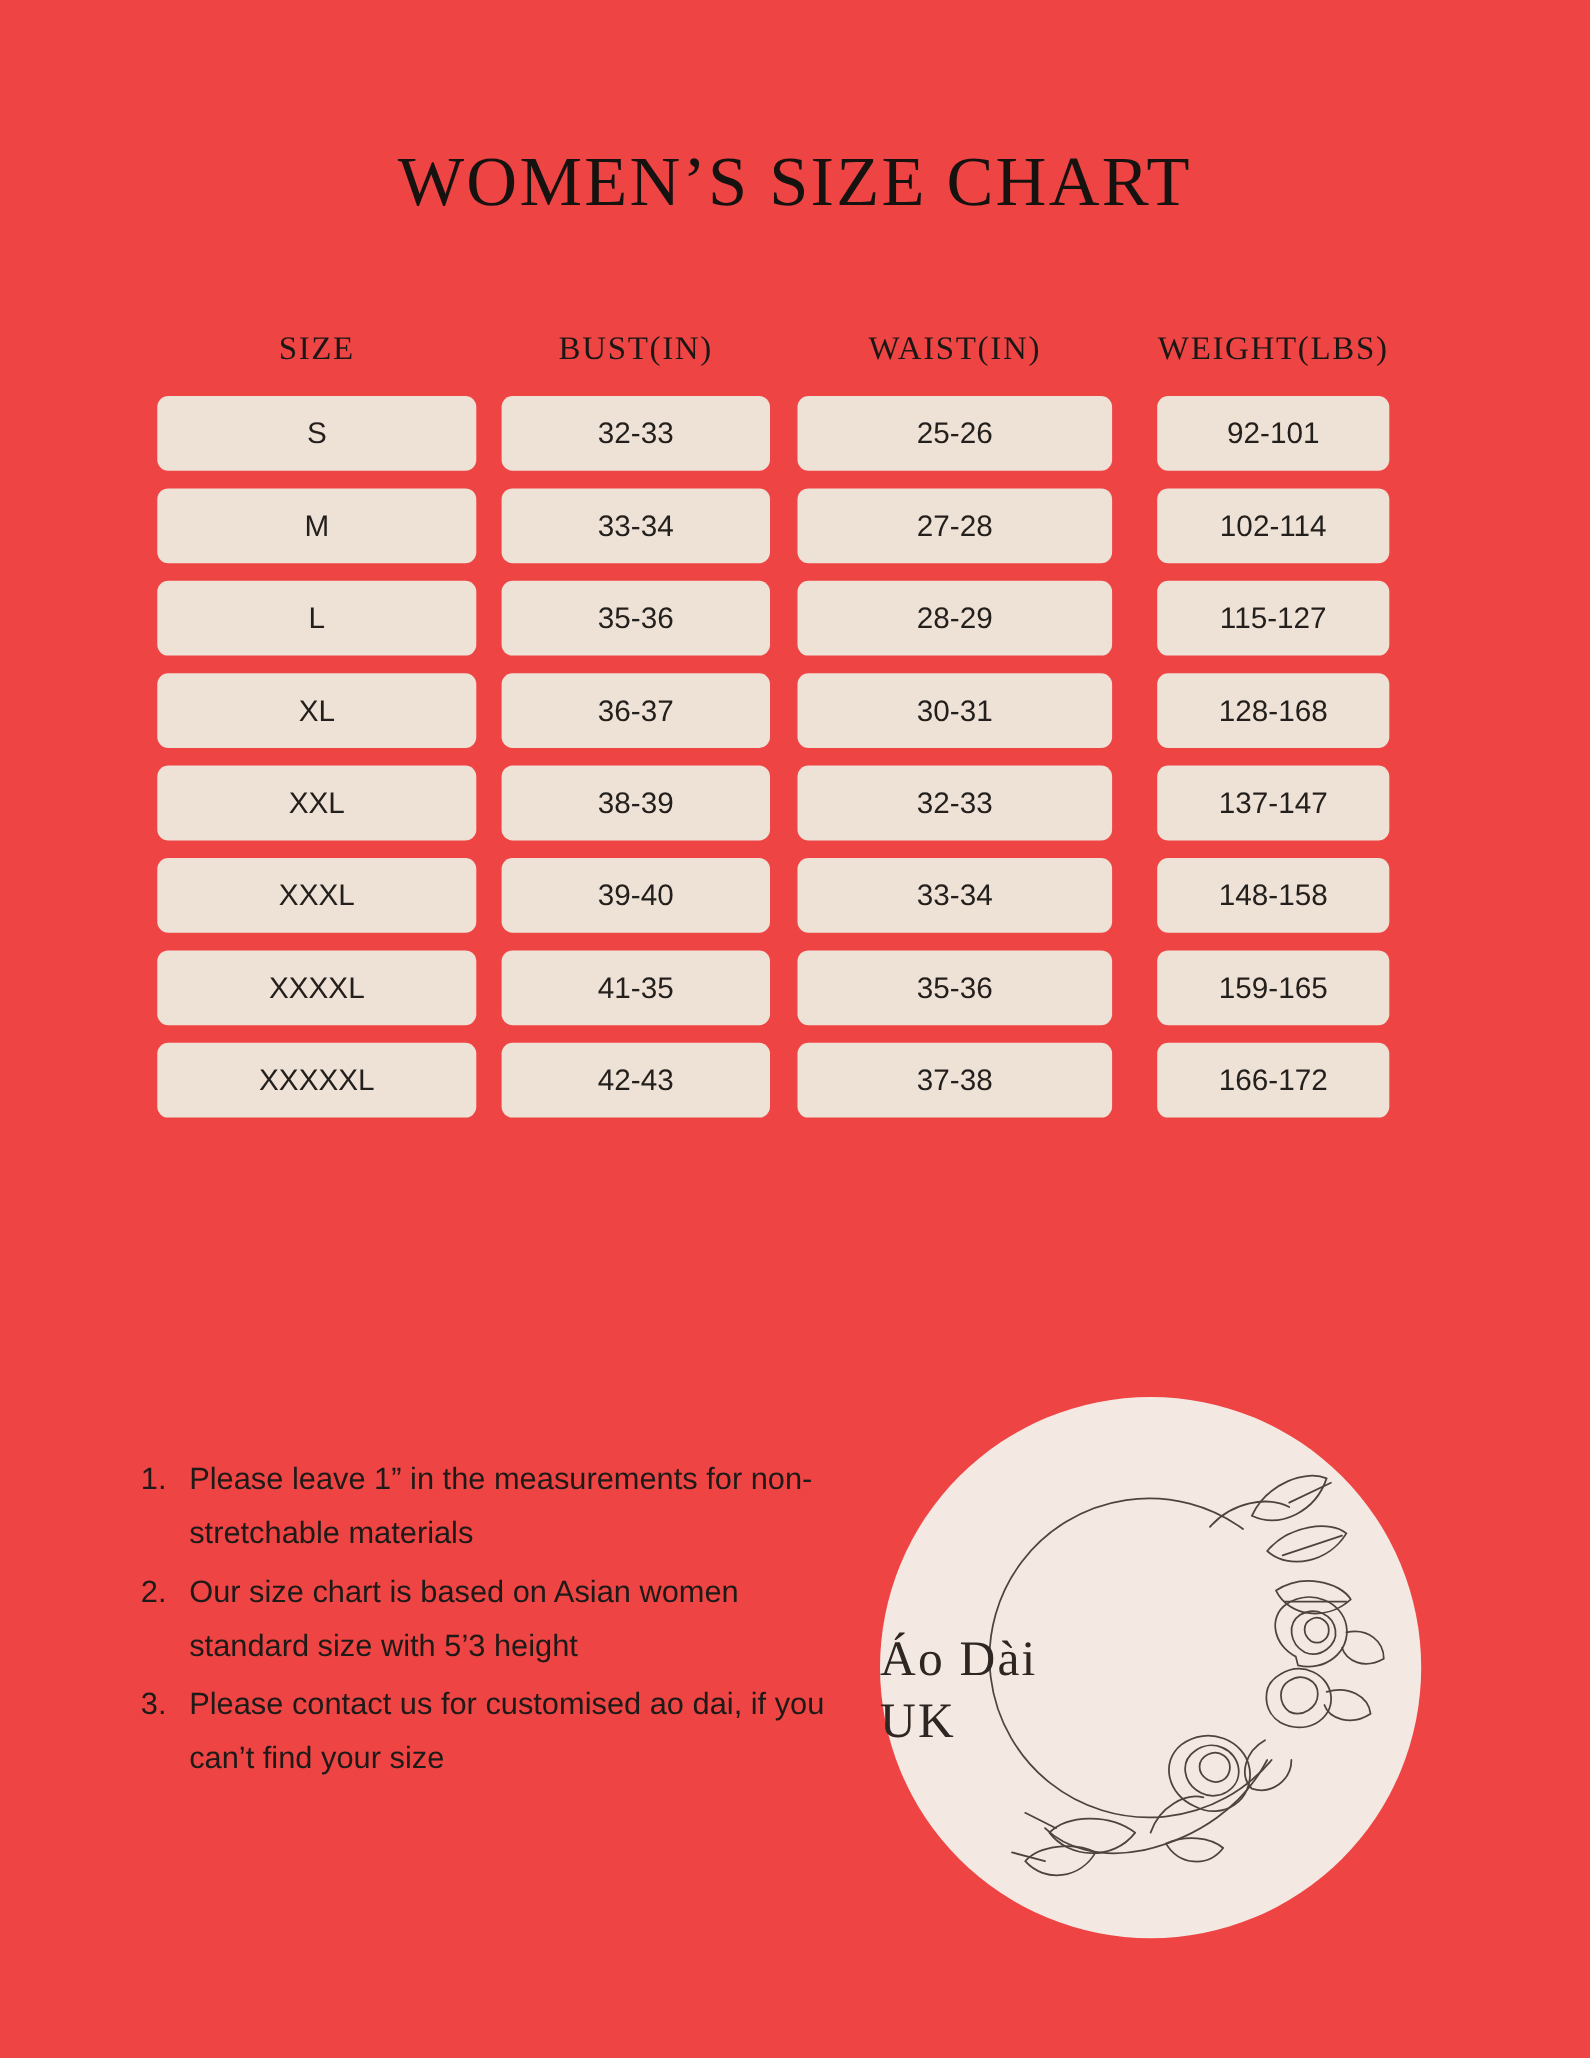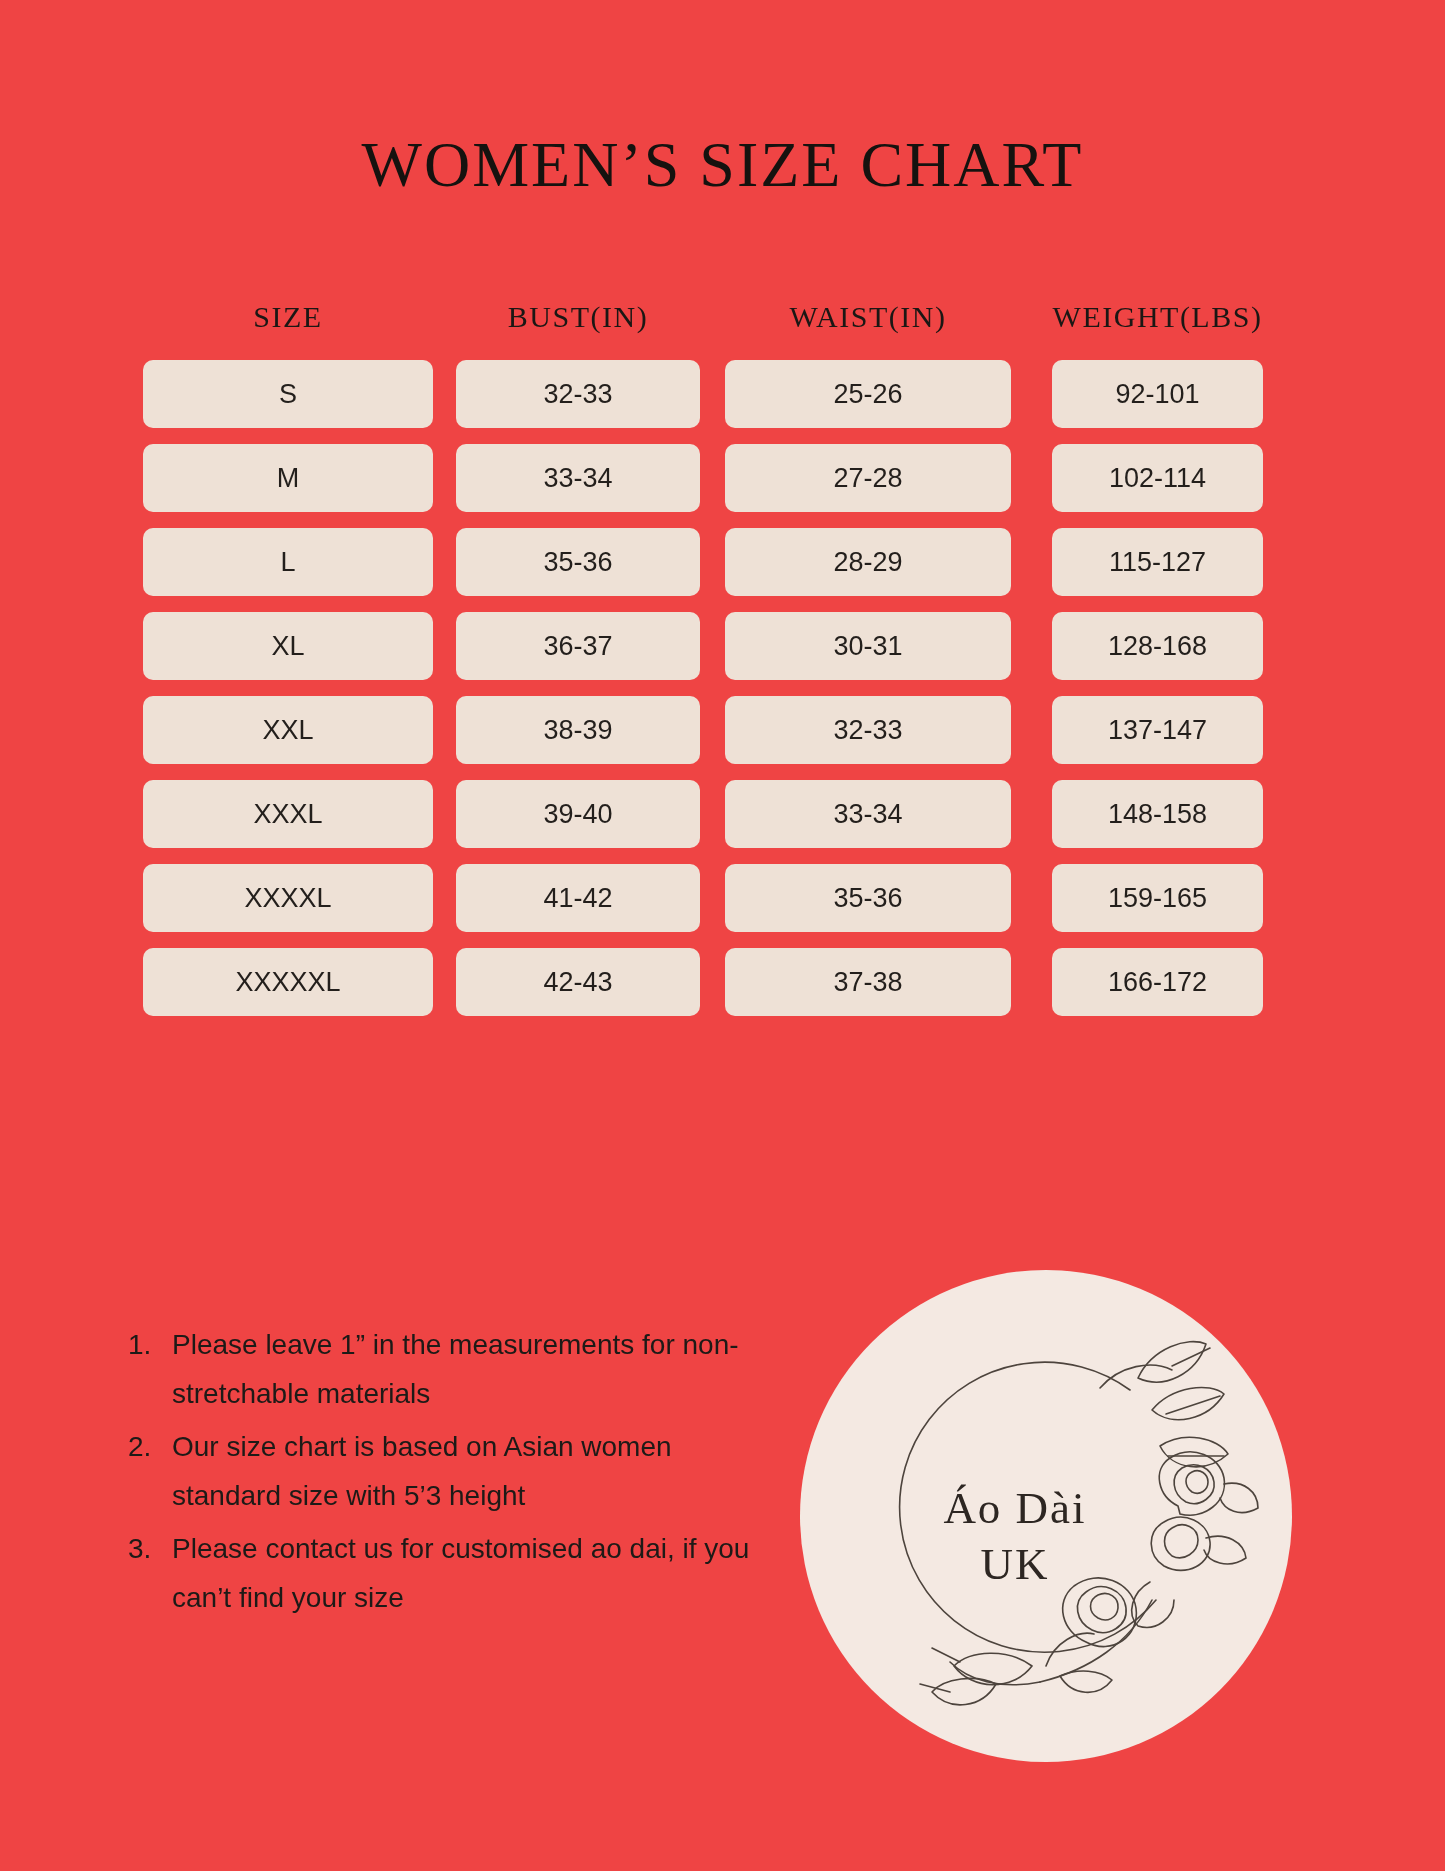--- a/index.html
+++ b/index.html
@@ -125,21 +125,20 @@
     top: 1270px;
     left: 800px;
     width: 492px;
     height: 492px;
   }
   .logo-text {
     position: absolute;
     top: 1480px;
     left: 800px;
     width: 430px;
-    text-align: center;
     font-family: "Liberation Serif", serif;
     color: #2d2622;
     pointer-events: none;
   }
   .logo-line1 { font-size: 45px; letter-spacing: 2px; line-height: 56px; }
   .logo-line2 { font-size: 45px; letter-spacing: 2px; line-height: 56px; }
 </style>
 </head>
 <body>
 
@@ -244,21 +243,21 @@
       <div class="cell-wrap col-weight">
           <div class="cell weight">148-158</div>
         </div>
     </div>
 
     <div class="data-row">
       <div class="cell-wrap col-size">
           <div class="cell size">XXXXL</div>
         </div>
       <div class="cell-wrap col-bust">
-          <div class="cell bust">41-42</div>
+          <div class="cell bust">41-35</div>
         </div>
       <div class="cell-wrap col-waist">
           <div class="cell waist">35-36</div>
         </div>
       <div class="cell-wrap col-weight">
           <div class="cell weight">159-165</div>
         </div>
     </div>
 
     <div class="data-row">

